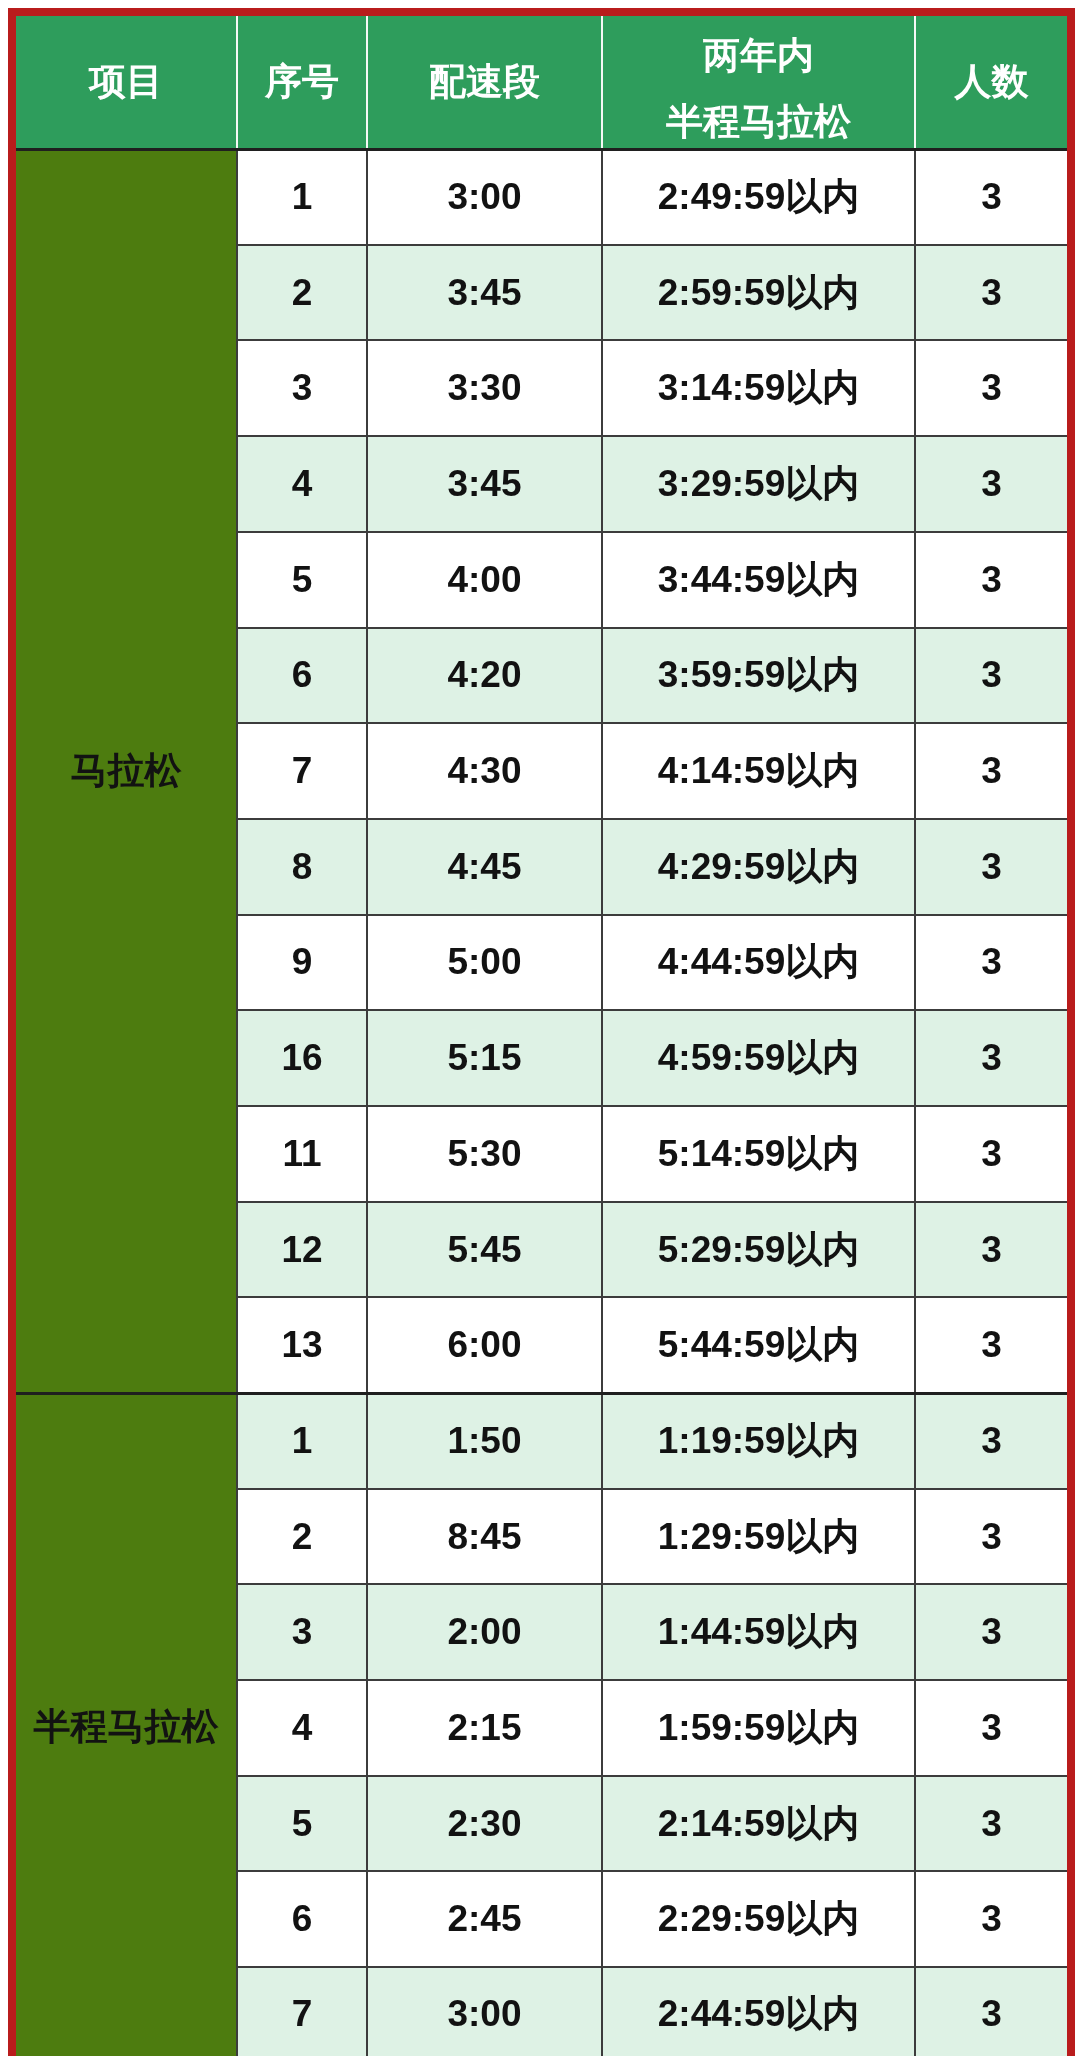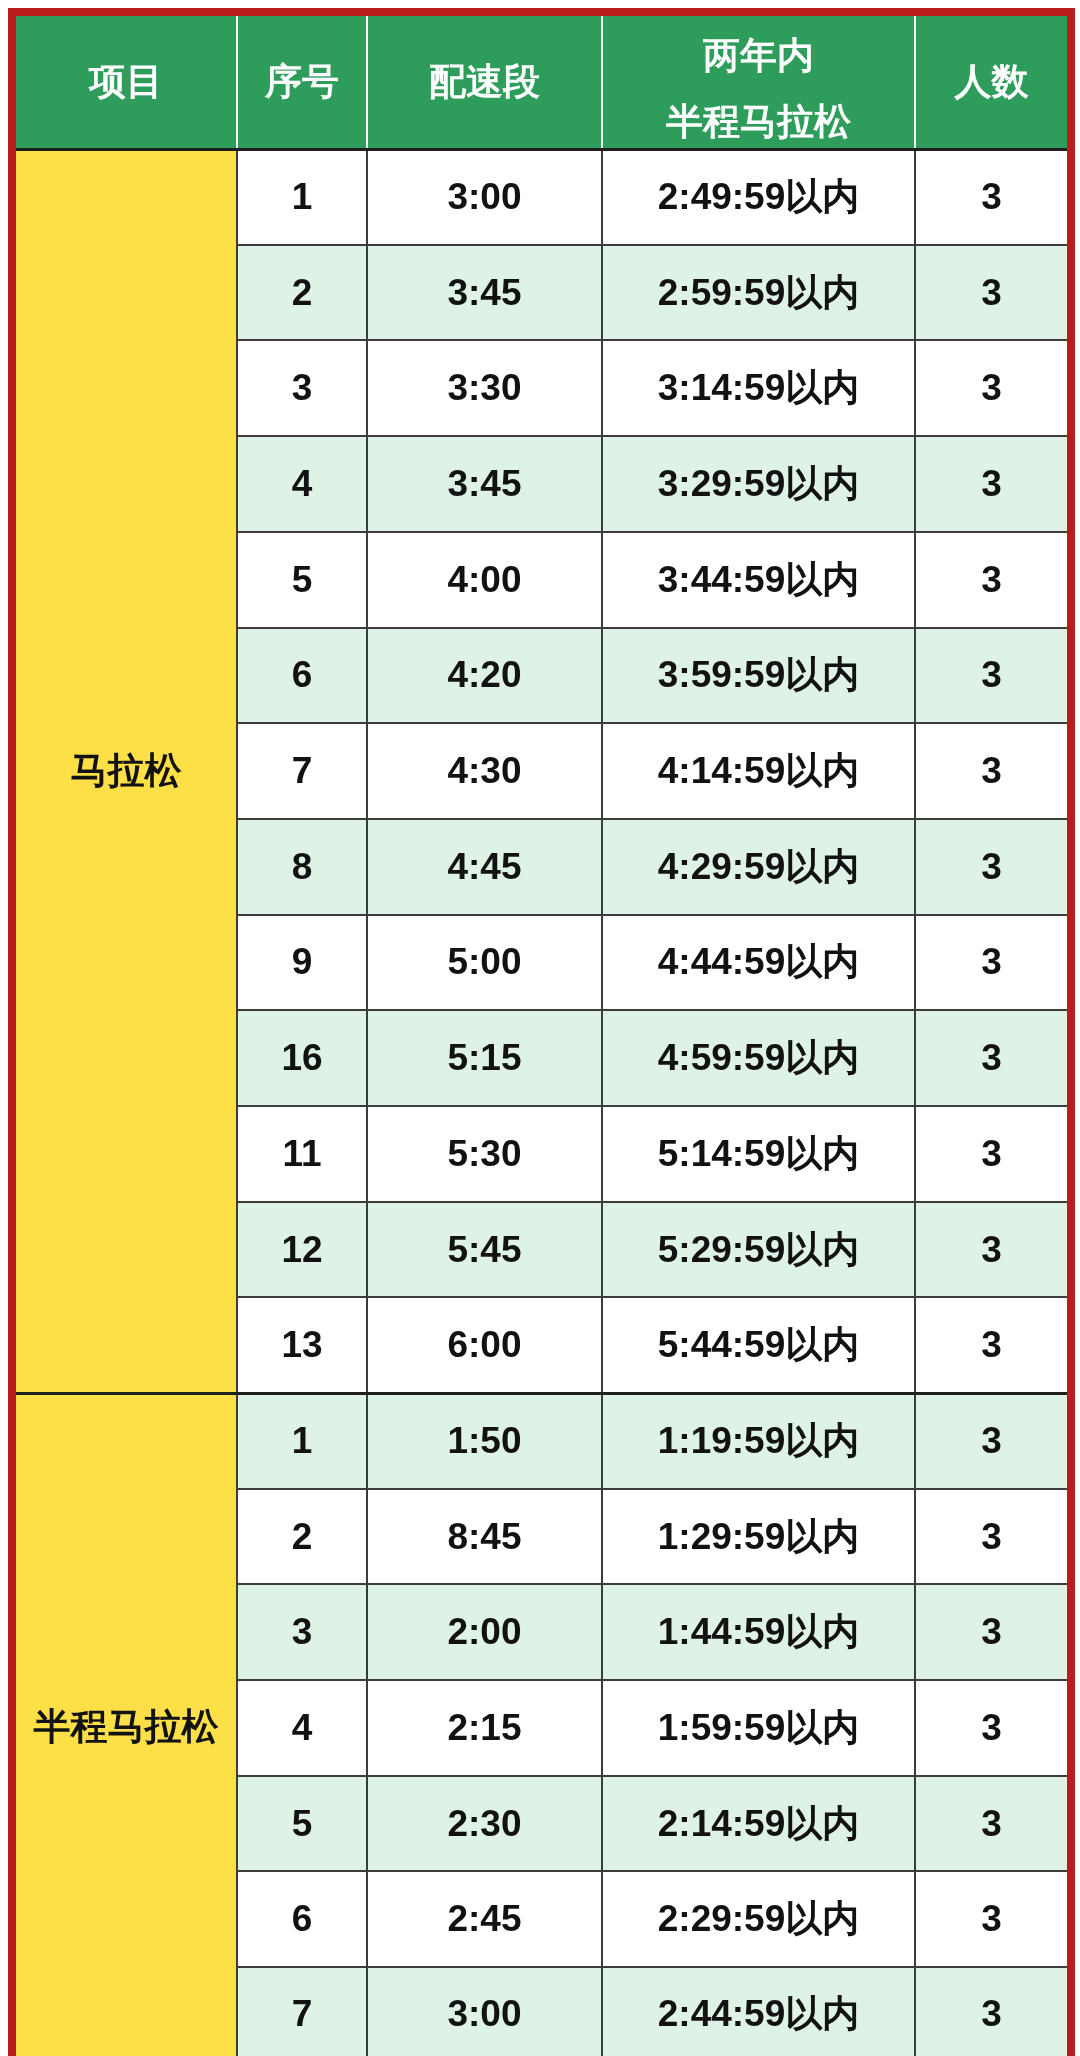--- a/index.html
+++ b/index.html
@@ -51,21 +51,21 @@
     color: #121212;
     font-size: 37px;
     font-weight: 700;
     text-align: center;
     vertical-align: middle;
     border: 2px solid #3c3c3c;
     padding: 0;
   }
   tbody tr.stripe td { background: #def2e5; }
   tbody td.project-cell,
-  tbody tr.stripe td.project-cell { background: #fde047; }
+  tbody tr.stripe td.project-cell { background: #4d7c0f; }
   tbody tr.section-start td { border-top: 3px solid #1f1f1f; }
   .best-line { display: block; margin-top: 14px; }
 </style>
 </head>
 <body>
 
 <div class="page">
   <table class="pace-table">
     <colgroup>
       <col class="c-project">

